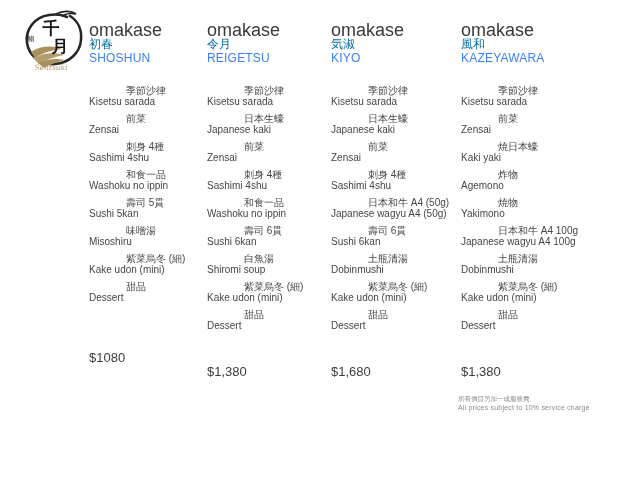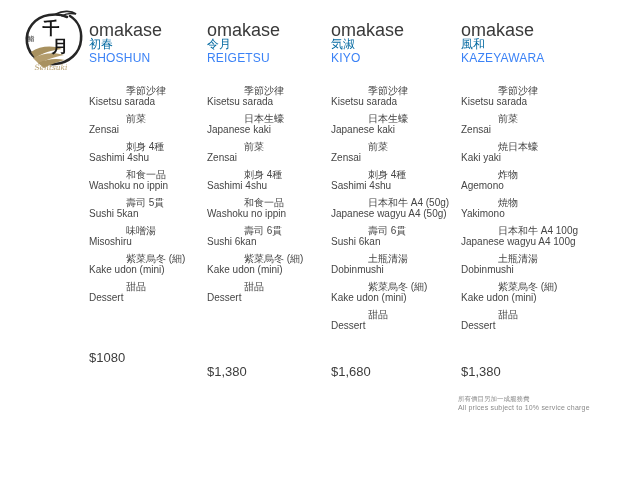--- a/index.html
+++ b/index.html
@@ -126,20 +126,24 @@
         </div>
         <div class="item">
           <div class="jp">和食一品</div>
           <div class="en">Washoku no ippin</div>
         </div>
         <div class="item">
           <div class="jp">壽司 6貫</div>
           <div class="en">Sushi  6kan</div>
         </div>
         <div class="item">
+          <div class="jp">白魚湯</div>
+          <div class="en">Shiromi soup</div>
+        </div>
+        <div class="item">
           <div class="jp">紫菜烏冬 (細)</div>
           <div class="en">Kake udon (mini)</div>
         </div>
         <div class="item">
           <div class="jp">甜品</div>
           <div class="en">Dessert</div>
         </div>
       </div>
     <div class="price">$1,380</div>
   </div>

